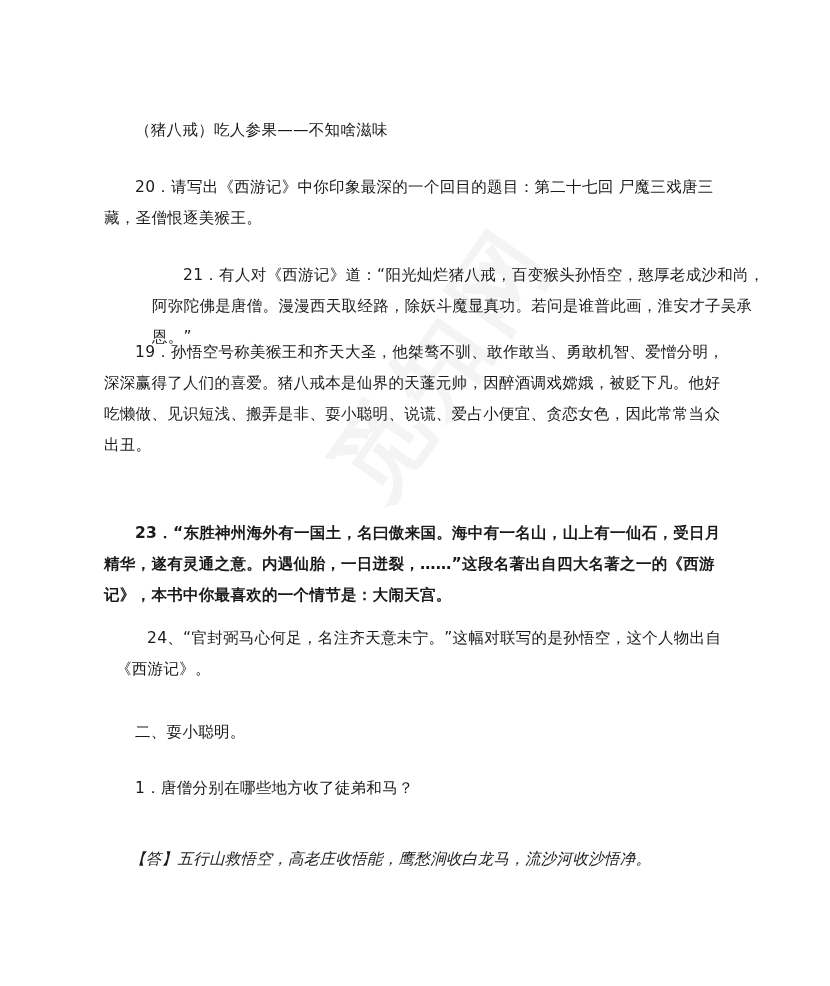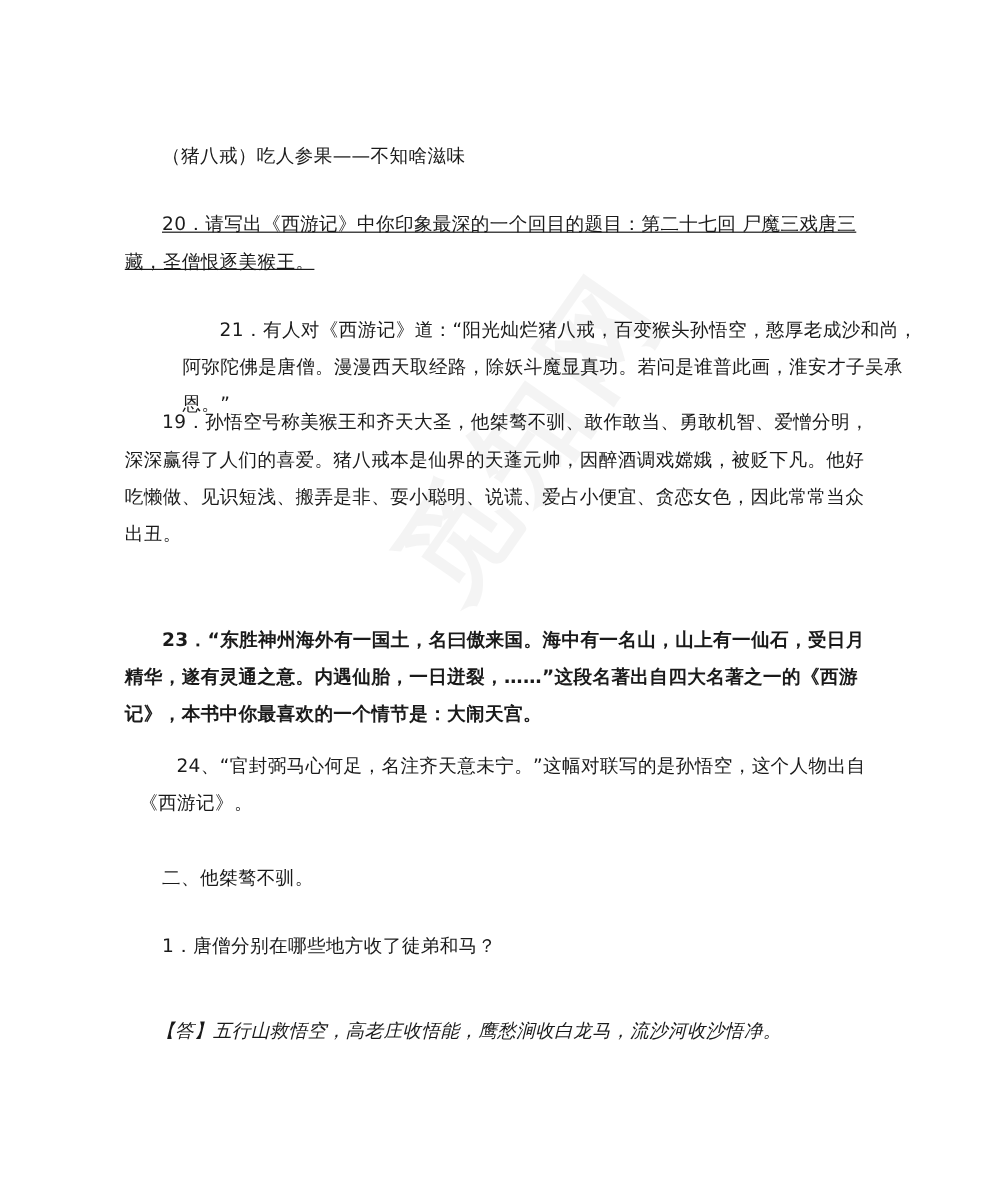--- a/index.html
+++ b/index.html
@@ -13,21 +13,21 @@
                color: rgba(0,0,0,0.045); transform: rotate(-55deg); letter-spacing: 10px;
                white-space: nowrap; pointer-events: none; }
 </style>
 </head>
 <body>
 
 <div class="page">
   <div class="watermark">觅知网</div>
 
   <p class="para" style="top:83px;margin-top:32px;">（猪八戒）吃人参果——不知啥滋味</p>
-  <p class="para" style="top:172px;text-decoration:underline;">20．请写出《西游记》中你印象最深的一个回目的题目：第二十七回  尸魔三戏唐三藏，圣僧恨逐美猴王。</p>
+  <p class="para" style="top:172px;">20．请写出《西游记》中你印象最深的一个回目的题目：第二十七回  尸魔三戏唐三藏，圣僧恨逐美猴王。</p>
   <p class="para" style="top:260px;margin-left:48px;">21．有人对《西游记》道：“阳光灿烂猪八戒，百变猴头孙悟空，憨厚老成沙和尚，阿弥陀佛是唐僧。漫漫西天取经路，除妖斗魔显真功。若问是谁普此画，淮安才子吴承恩。”</p>
   <p class="para" style="top:337px;">19．孙悟空号称美猴王和齐天大圣，他桀骜不驯、敢作敢当、勇敢机智、爱憎分明，深深赢得了人们的喜爱。猪八戒本是仙界的天蓬元帅，因醉酒调戏嫦娥，被贬下凡。他好吃懒做、见识短浅、搬弄是非、耍小聪明、说谎、爱占小便宜、贪恋女色，因此常常当众出丑。</p>
   <p class="para" style="top:518px;font-weight:bold;">23．“东胜神州海外有一国土，名曰傲来国。海中有一名山，山上有一仙石，受日月精华，遂有灵通之意。内遇仙胎，一日迸裂，……”这段名著出自四大名著之一的《西游记》，本书中你最喜欢的一个情节是：大闹天宫。</p>
   <p class="para" style="top:623px;margin-left:12px;">24、“官封弼马心何足，名注齐天意未宁。”这幅对联写的是孙悟空，这个人物出自《西游记》。</p>
-  <p class="para" style="top:717px;">二、他桀骜不驯。</p>
+  <p class="para" style="top:717px;">二、耍小聪明。</p>
   <p class="para" style="top:773px;">1．唐僧分别在哪些地方收了徒弟和马？</p>
   <p class="para answer" style="top:844px;font-style:italic;">【答】五行山救悟空，高老庄收悟能，鹰愁涧收白龙马，流沙河收沙悟净。</p>
 </div>
 
 </body></html>

